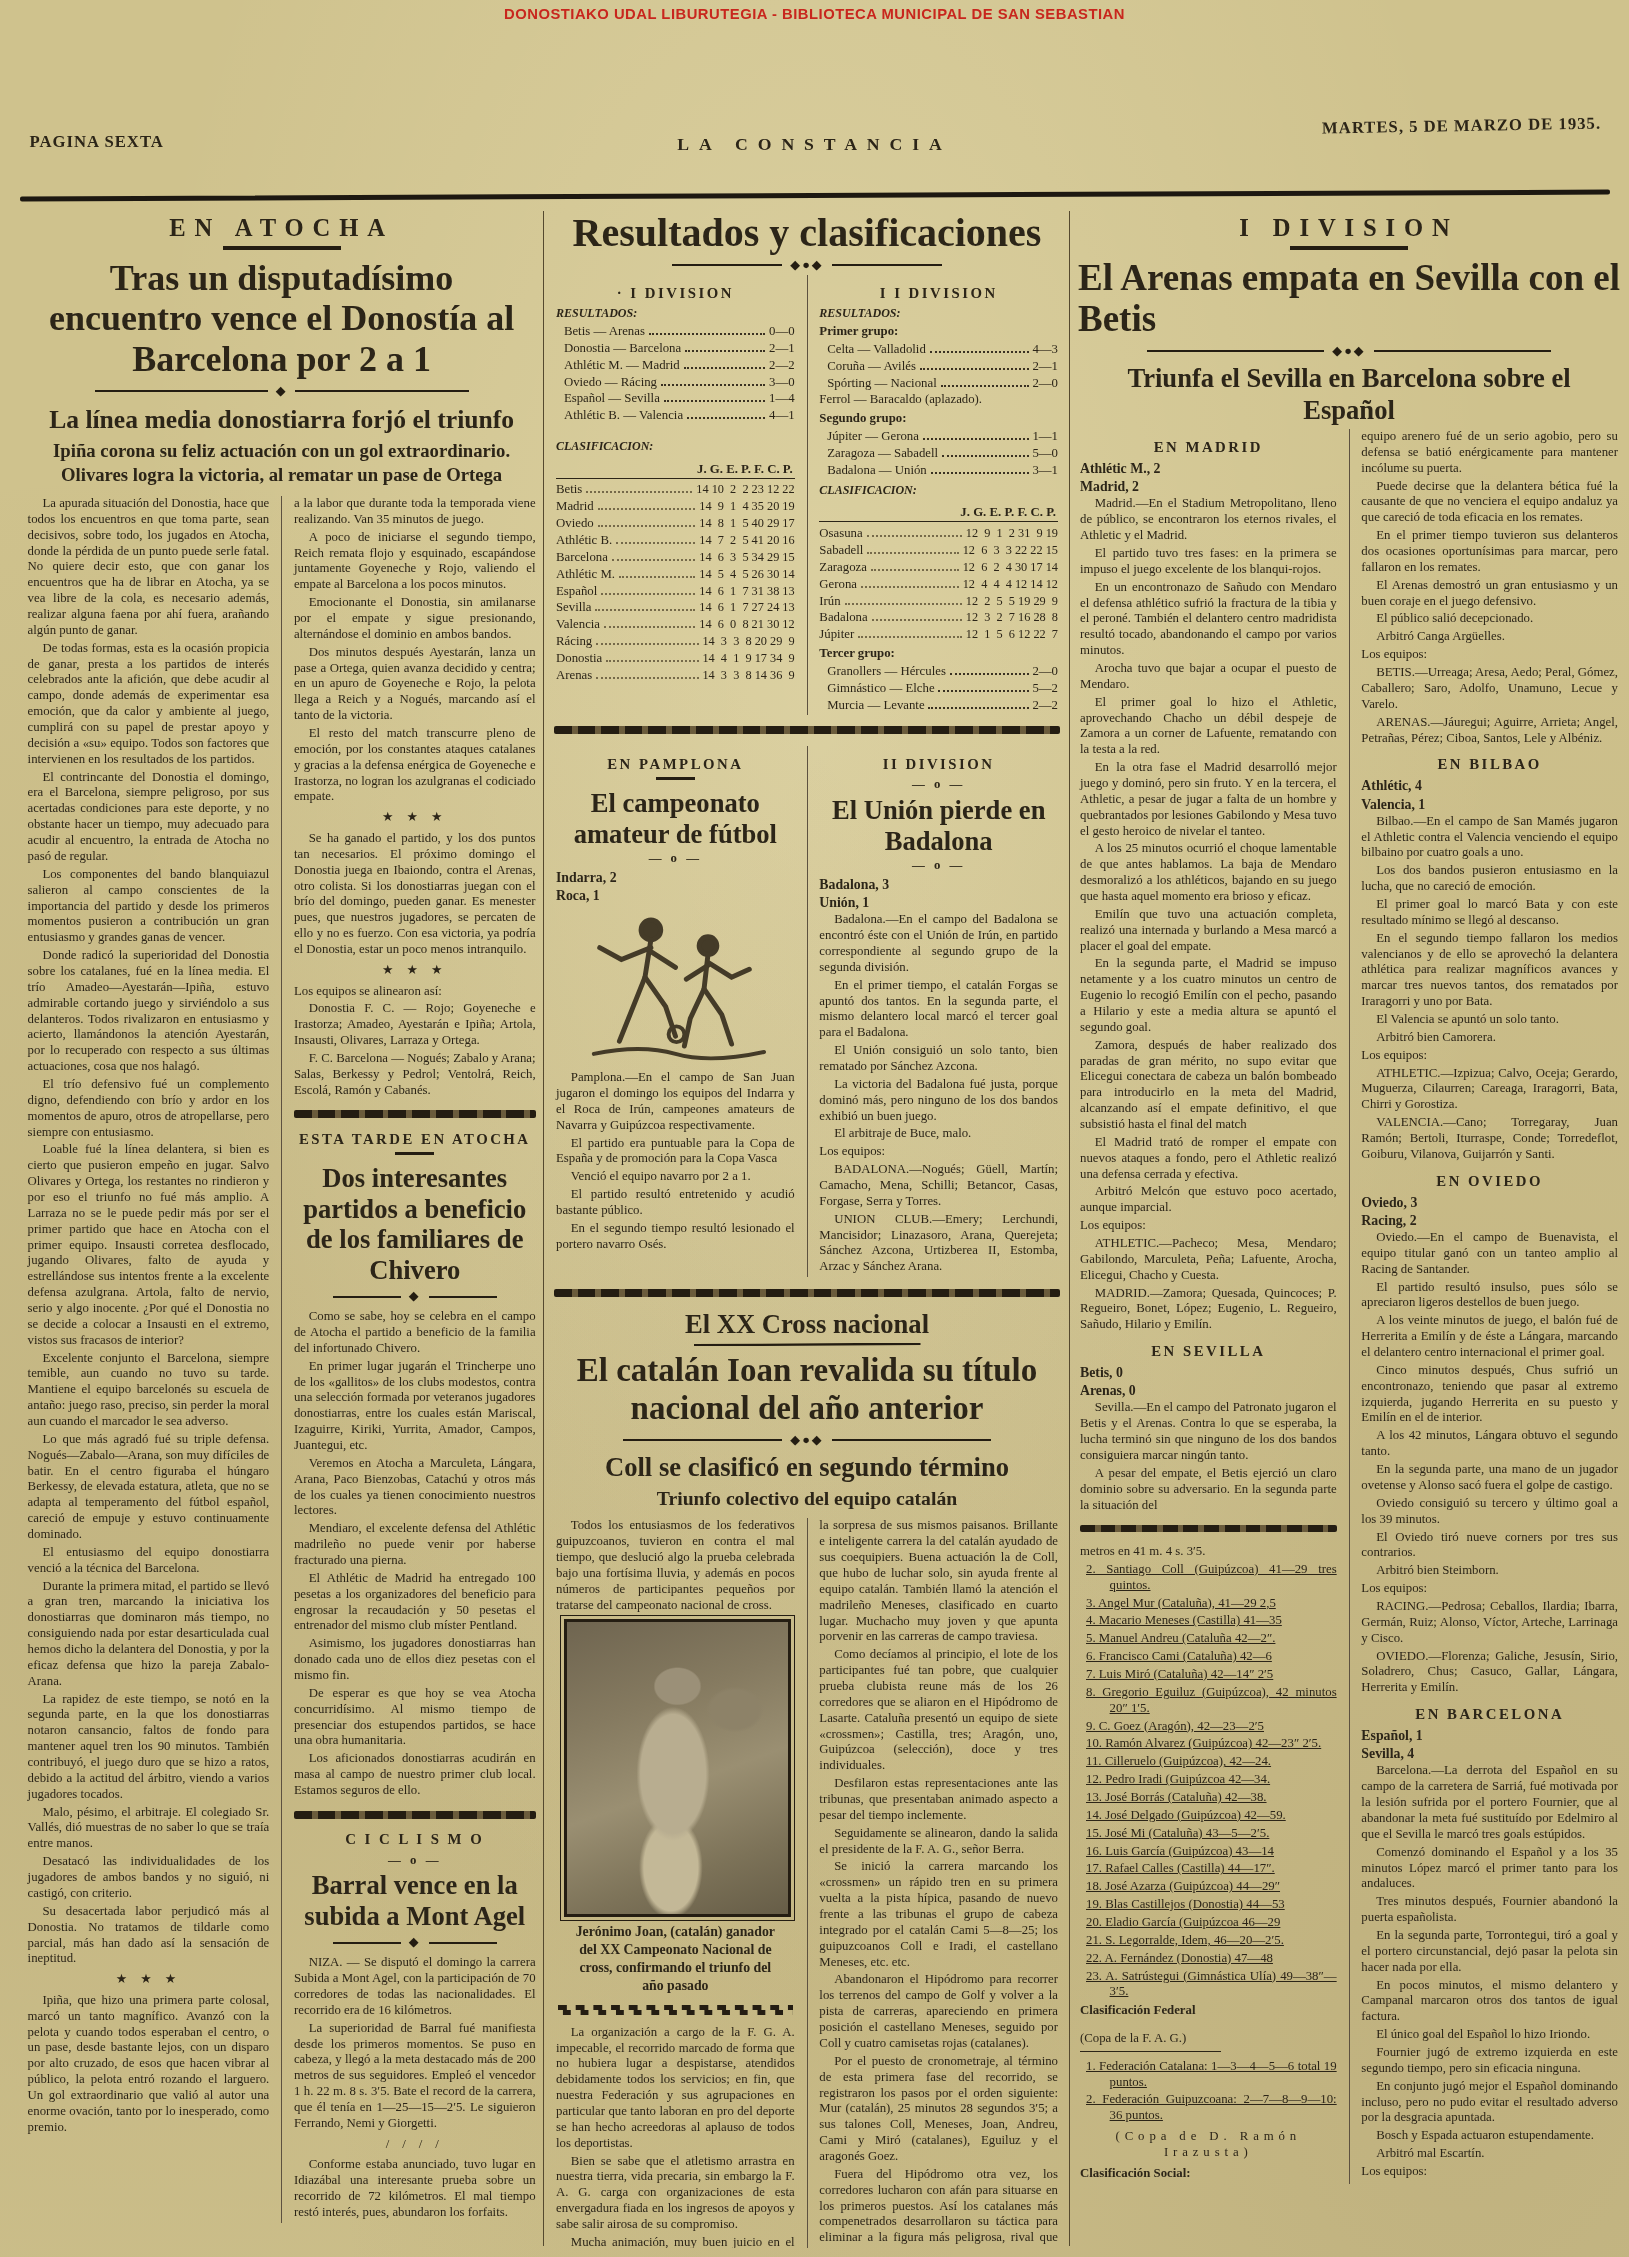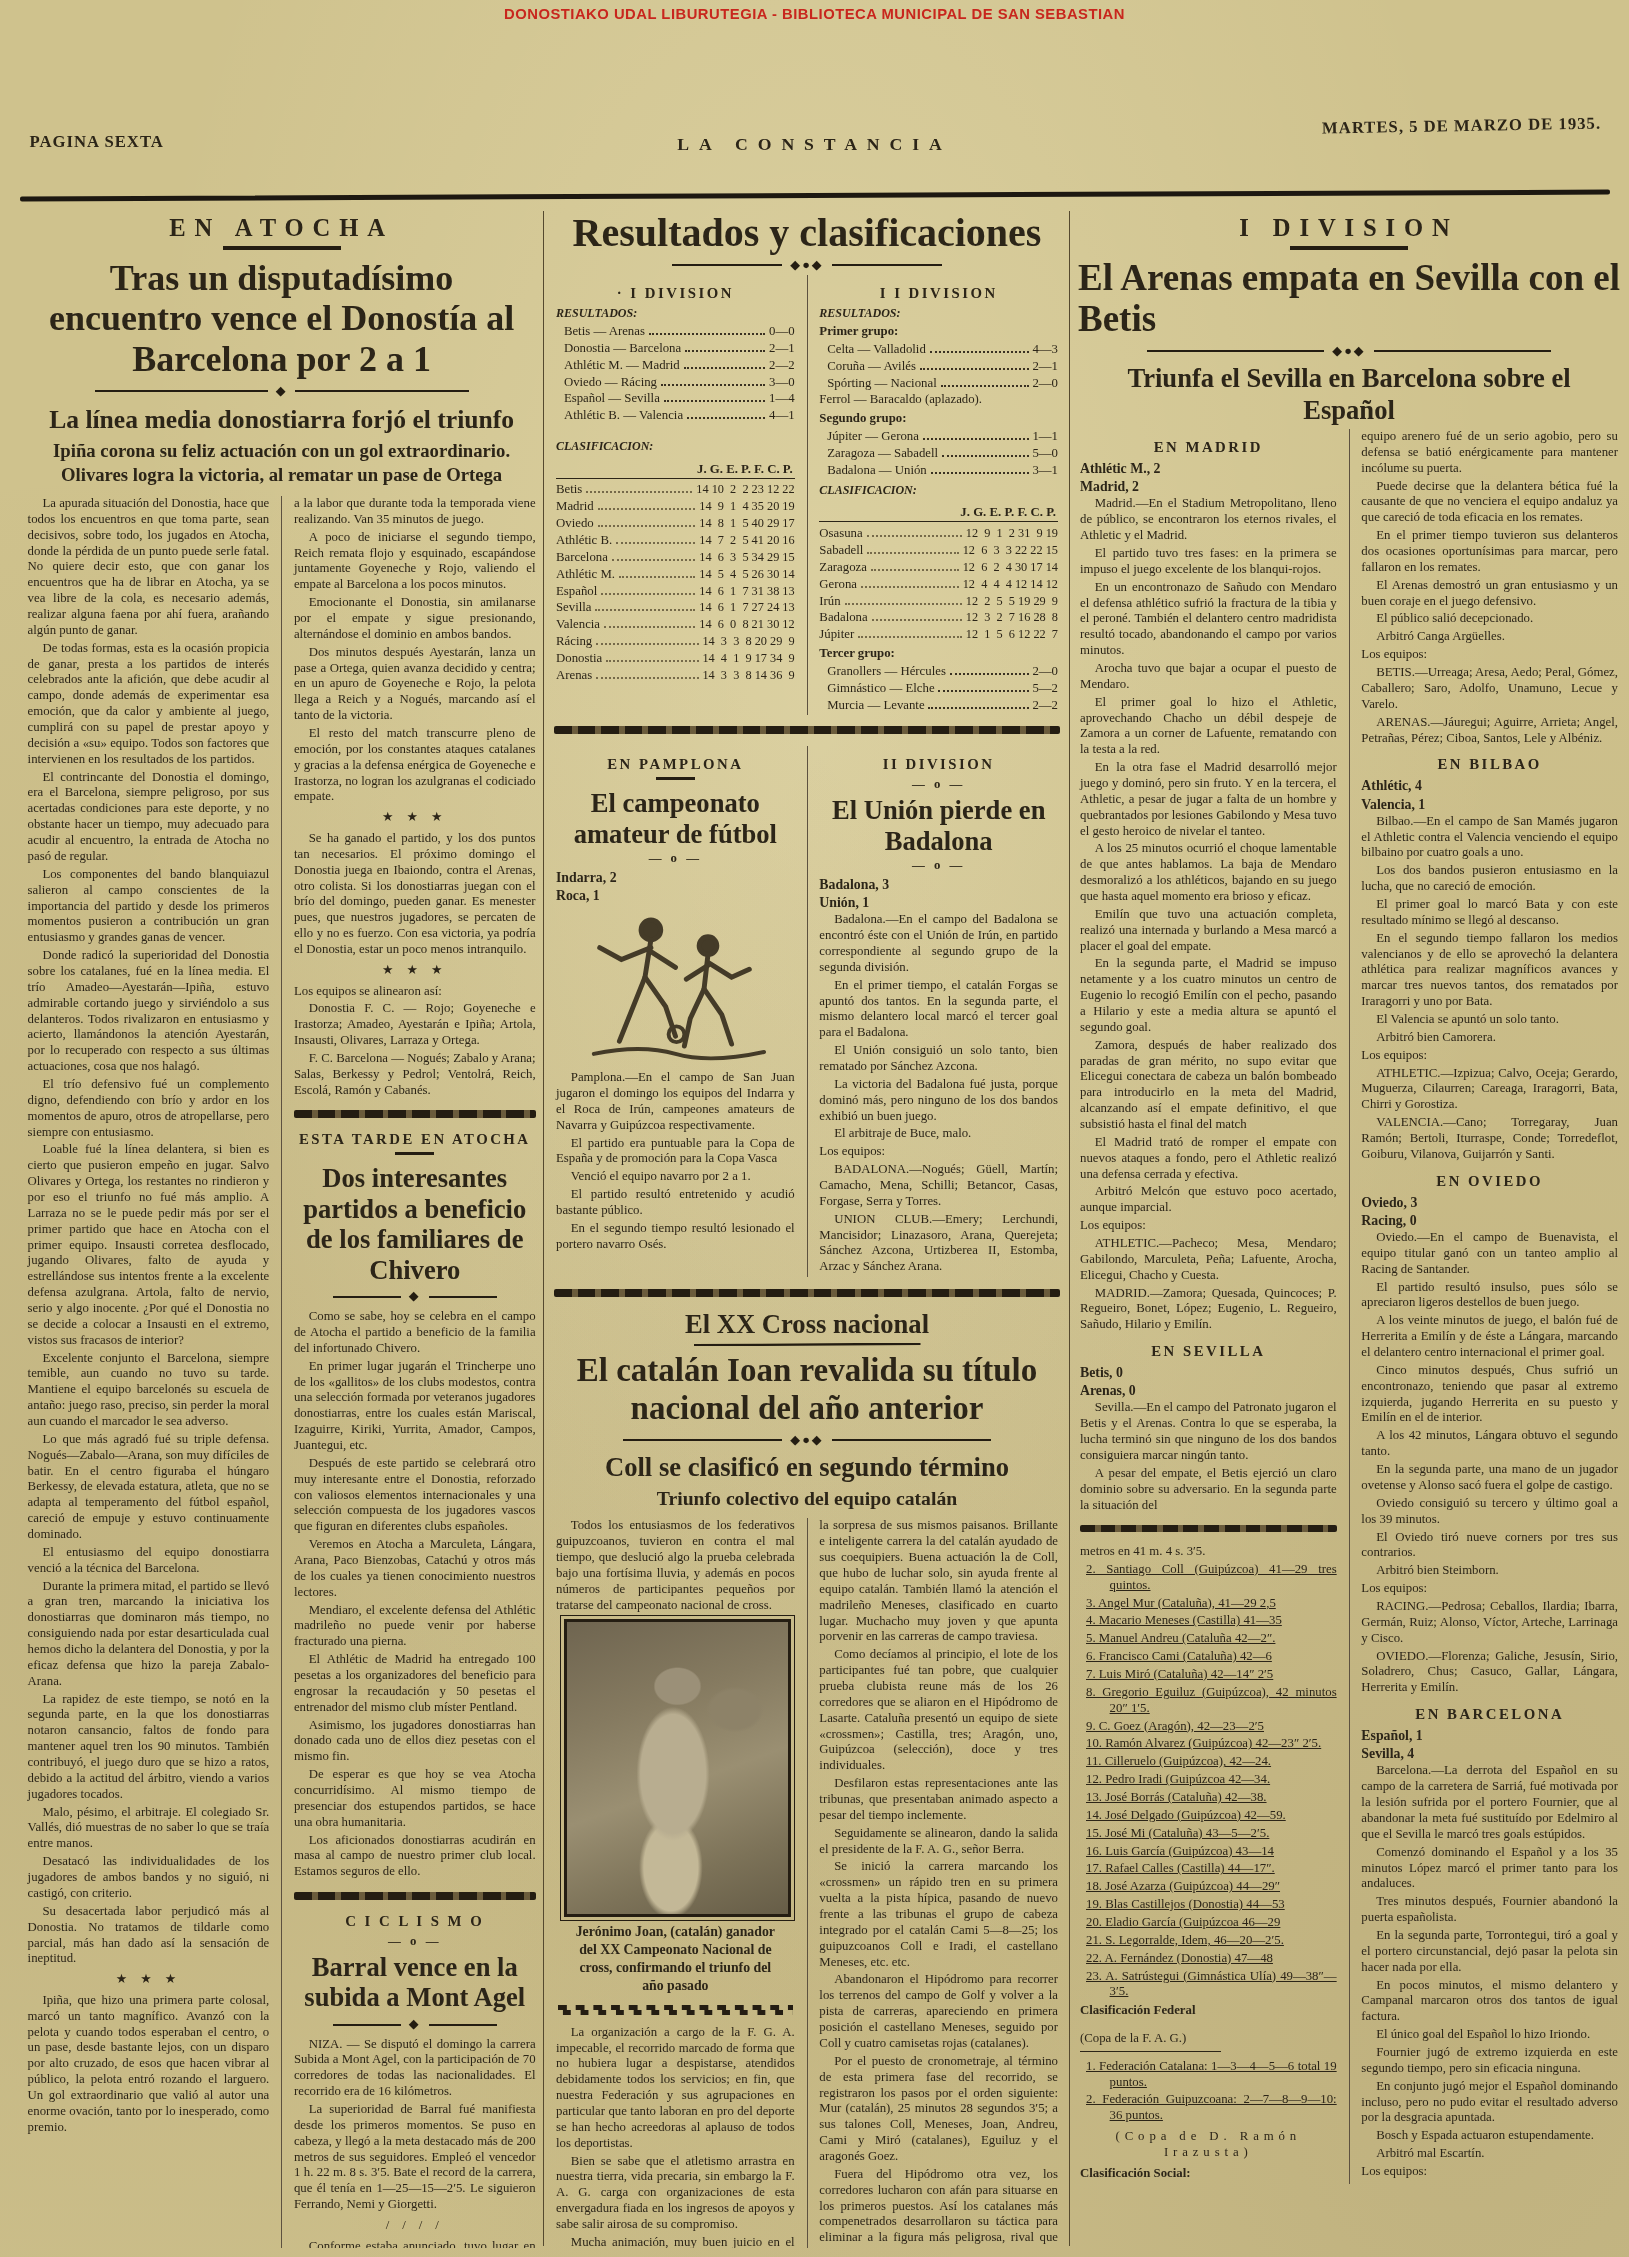--- a/index.html
+++ b/index.html
@@ -145,21 +145,20 @@
         <div class="heavy-divider"></div>
         <div class="b-head">ESTA TARDE EN ATOCHA</div>
         <div class="kicker-bar" style="width:39px;height:3px"></div>
         <div class="midhead">Dos interesantes partidos a beneficio de los familiares de Chivero</div>
         <div class="orn" style="margin:3.9px 39px">
             <span>◆</span>
           </div>
         <div>
             <p class="b-p">Como se sabe, hoy se celebra en el campo de Atocha el partido a beneficio de la familia del infortunado Chivero.</p>
             <p class="b-p">En primer lugar jugarán el Trincherpe uno de los «gallitos» de los clubs modestos, contra una selección formada por veteranos jugadores donostiarras, entre los cuales están Mariscal, Izaguirre, Kiriki, Yurrita, Amador, Campos, Juantegui, etc.</p>
-            <p class="b-p">Después de este partido se celebrará otro muy interesante entre el Donostia, reforzado con valiosos elementos internacionales y una selección compuesta de los jugadores vascos que figuran en diferentes clubs españoles.</p>
             <p class="b-p">Veremos en Atocha a Marculeta, Lángara, Arana, Paco Bienzobas, Catachú y otros más de los cuales ya tienen conocimiento nuestros lectores.</p>
             <p class="b-p">Mendiaro, el excelente defensa del Athlétic madrileño no puede venir por haberse fracturado una pierna.</p>
             <p class="b-p">El Athlétic de Madrid ha entregado 100 pesetas a los organizadores del beneficio para engrosar la recaudación y 50 pesetas el entrenador del mismo club míster Pentland.</p>
             <p class="b-p">Asimismo, los jugadores donostiarras han donado cada uno de ellos diez pesetas con el mismo fin.</p>
             <p class="b-p">De esperar es que hoy se vea Atocha concurridísimo. Al mismo tiempo de presenciar dos estupendos partidos, se hace una obra humanitaria.</p>
             <p class="b-p">Los aficionados donostiarras acudirán en masa al campo de nuestro primer club local. Estamos seguros de ello.</p>
           </div>
         <div class="heavy-divider"></div>
         <div class="b-head">C I C L I S M O</div>
         <div class="dash-o">— o —</div>
@@ -550,21 +549,21 @@
           <p class="b-p">Los dos bandos pusieron entusiasmo en la lucha, que no careció de emoción.</p>
           <p class="b-p">El primer goal lo marcó Bata y con este resultado mínimo se llegó al descanso.</p>
           <p class="b-p">En el segundo tiempo fallaron los medios valencianos y de ello se aprovechó la delantera athlética para realizar magníficos avances y marcar tres nuevos tantos, dos rematados por Iraragorri y uno por Bata.</p>
           <p class="b-p">El Valencia se apuntó un solo tanto.</p>
           <p class="b-p">Arbitró bien Camorera.</p>
           <p class="b-p0">Los equipos:</p>
           <p class="b-p">ATHLETIC.—Izpizua; Calvo, Oceja; Gerardo, Muguerza, Cilaurren; Careaga, Iraragorri, Bata, Chirri y Gorostiza.</p>
           <p class="b-p">VALENCIA.—Cano; Torregaray, Juan Ramón; Bertoli, Iturraspe, Conde; Torredeflot, Goiburu, Vilanova, Guijarrón y Santi.</p>
           <div class="b-head">EN OVIEDO</div>
           <div class="b-score">Oviedo, 3</div>
-          <div class="b-score">Racing, 0</div>
+          <div class="b-score">Racing, 2</div>
           <p class="b-p">Oviedo.—En el campo de Buenavista, el equipo titular ganó con un tanteo amplio al Racing de Santander.</p>
           <p class="b-p">El partido resultó insulso, pues sólo se apreciaron ligeros destellos de buen juego.</p>
           <p class="b-p">A los veinte minutos de juego, el balón fué de Herrerita a Emilín y de éste a Lángara, marcando el delantero centro internacional el primer goal.</p>
           <p class="b-p">Cinco minutos después, Chus sufrió un encontronazo, teniendo que pasar al extremo izquierda, jugando Herrerita en su puesto y Emilín en el de interior.</p>
           <p class="b-p">A los 42 minutos, Lángara obtuvo el segundo tanto.</p>
           <p class="b-p">En la segunda parte, una mano de un jugador ovetense y Alonso sacó fuera el golpe de castigo.</p>
           <p class="b-p">Oviedo consiguió su tercero y último goal a los 39 minutos.</p>
           <p class="b-p">El Oviedo tiró nueve corners por tres sus contrarios.</p>
           <p class="b-p">Arbitró bien Steimborn.</p>
           <p class="b-p0">Los equipos:</p>

